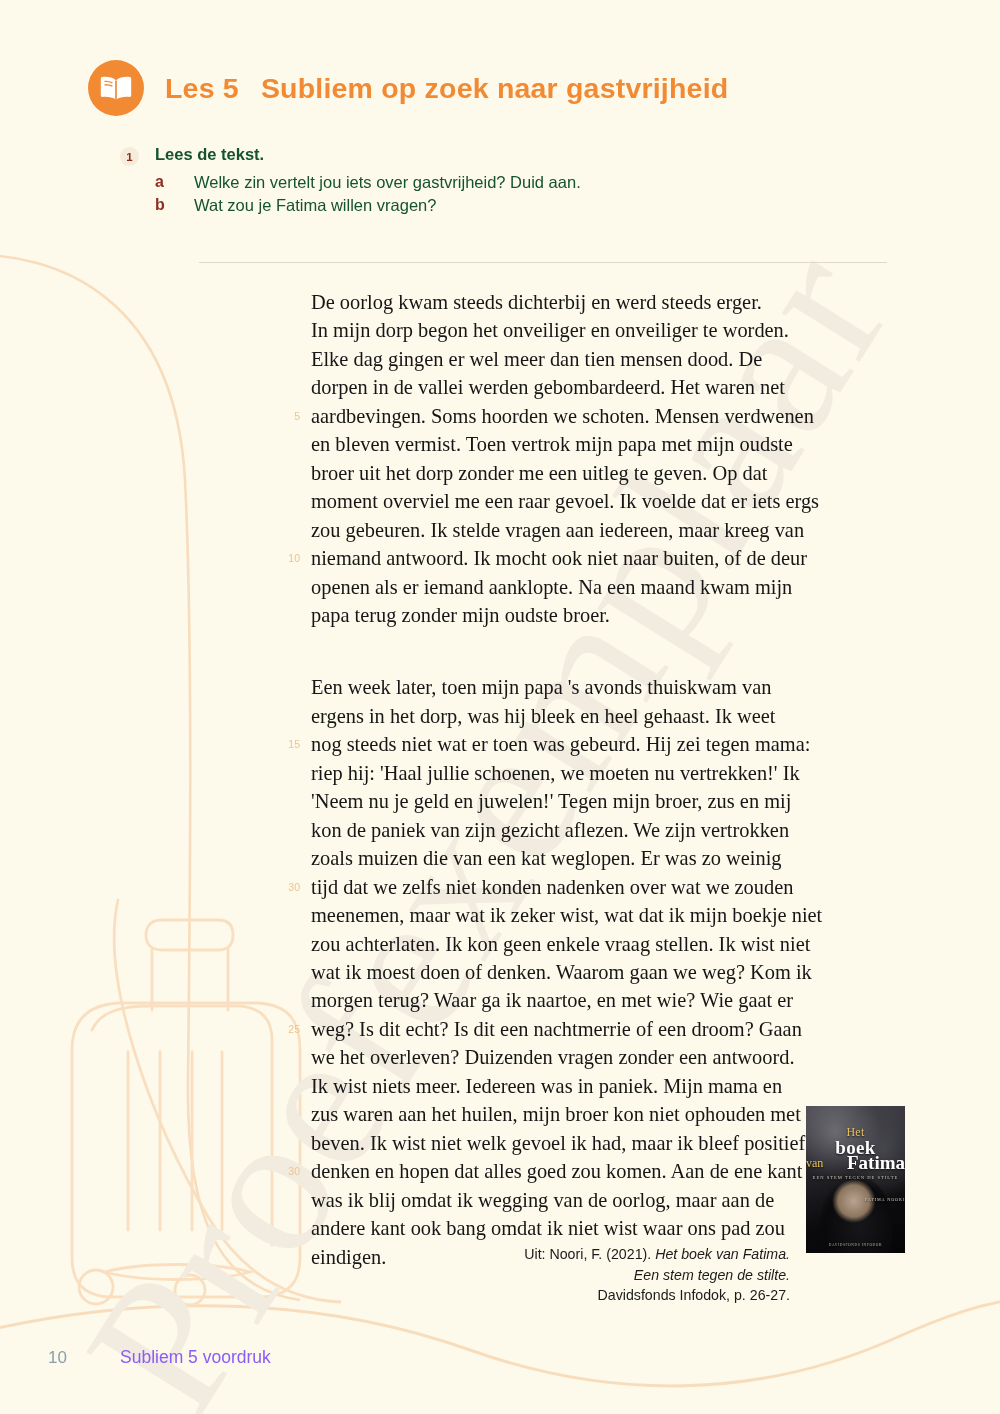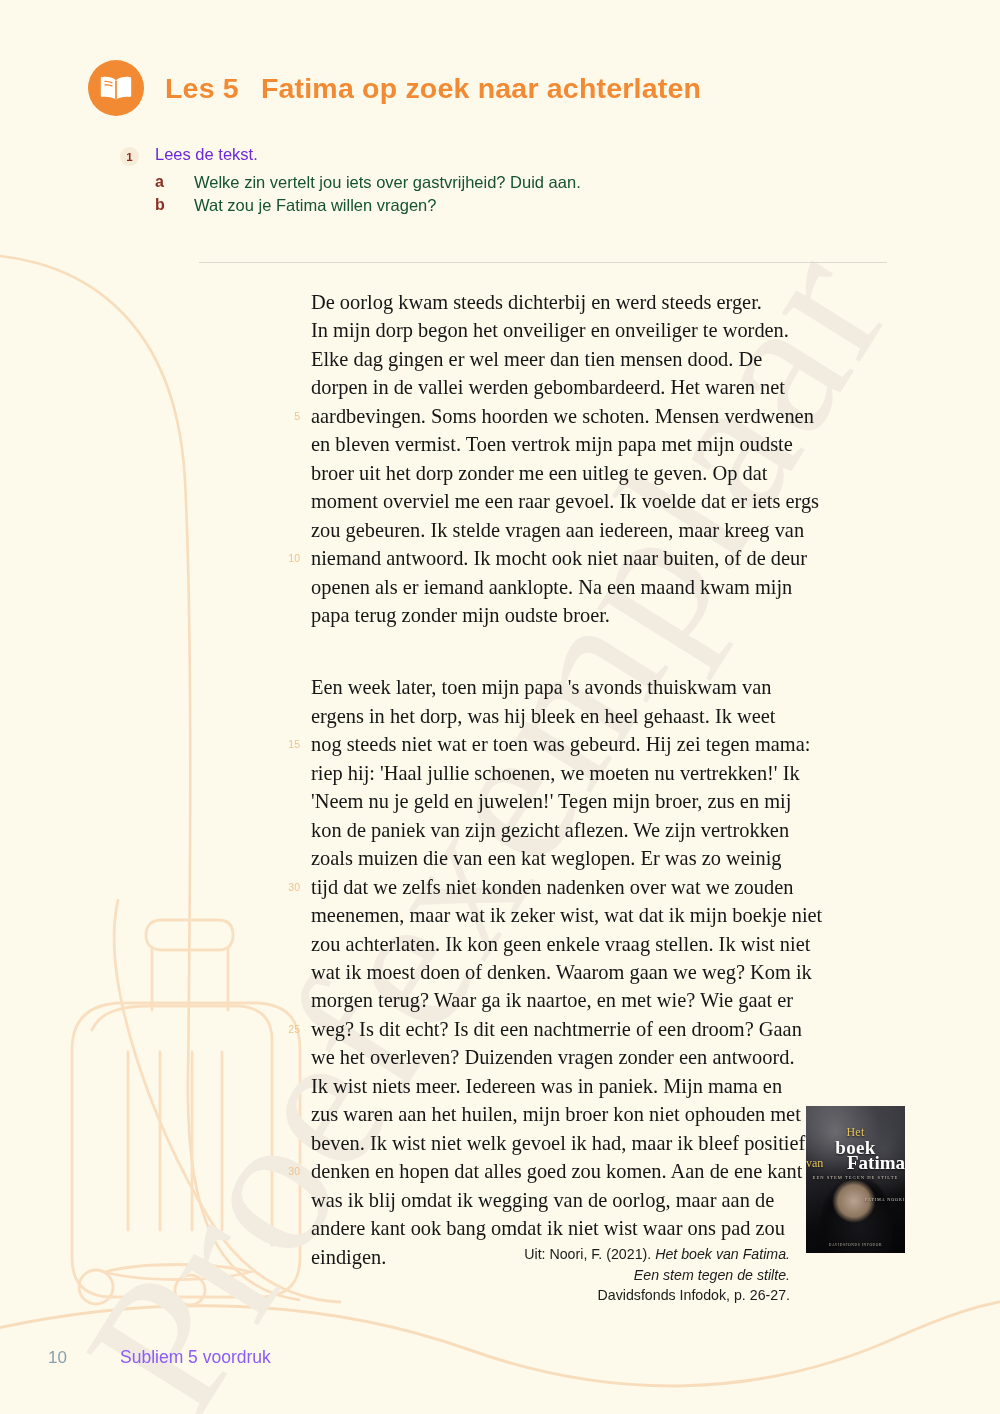--- a/index.html
+++ b/index.html
@@ -98,23 +98,23 @@
     color: #8c2f21;
     font-size: 11.5px;
     font-weight: bold;
     display: flex;
     align-items: center;
     justify-content: center;
     flex: 0 0 auto;
     margin-top: 2px;
   }
   .task-main-label {
-    color: #6d28d9;
+    color: #14532d;
     font-size: 16.5px;
-    font-weight: normal;
+    font-weight: bold;
   }
   .sub-task {
     display: flex;
     align-items: flex-start;
     gap: 0;
     margin-bottom: 4px;
     padding-left: 35px;
   }
   .sub-letter {
     color: #8c2f21;
@@ -291,21 +291,21 @@
                  C 1.8 21.5 2.5 22 3.4 21.9 C 8.4 21.4 13.3 22.1 17 24.6
                  C 20.7 22.1 25.6 21.4 30.6 21.9 C 31.5 22 32.2 21.5 32.2 20.6
                  L 32.2 3.4 C 32.2 2.6 31.7 2 30.8 1.9 C 25.4 1.4 20.6 2.2 17 5.2 Z" fill="#ffffff"></path>
         <path d="M17 5.6 L 17 24.2" stroke="#f18a33" stroke-width="1.7" fill="none"></path>
         <path d="M5.5 6.4 C 8.2 6.2 11 6.6 13.4 7.8" stroke="#f18a33" stroke-width="1.3" fill="none"></path>
         <path d="M5.5 9.8 C 8.2 9.6 11 10 13.4 11.2" stroke="#f18a33" stroke-width="1.3" fill="none"></path>
       </svg>
     </div>
     <div id="title-row">
       <span>Les 5</span>
-      <span>Fatima op zoek naar achterlaten</span>
+      <span>Subliem op zoek naar gastvrijheid</span>
     </div>
   </div>
 
   <div id="tasks">
     <div class="task-main">
       <div class="num-badge">1</div>
       <div class="task-main-label">Lees de tekst.</div>
     </div>
     <div class="sub-task">
       <div class="sub-letter">a</div>

